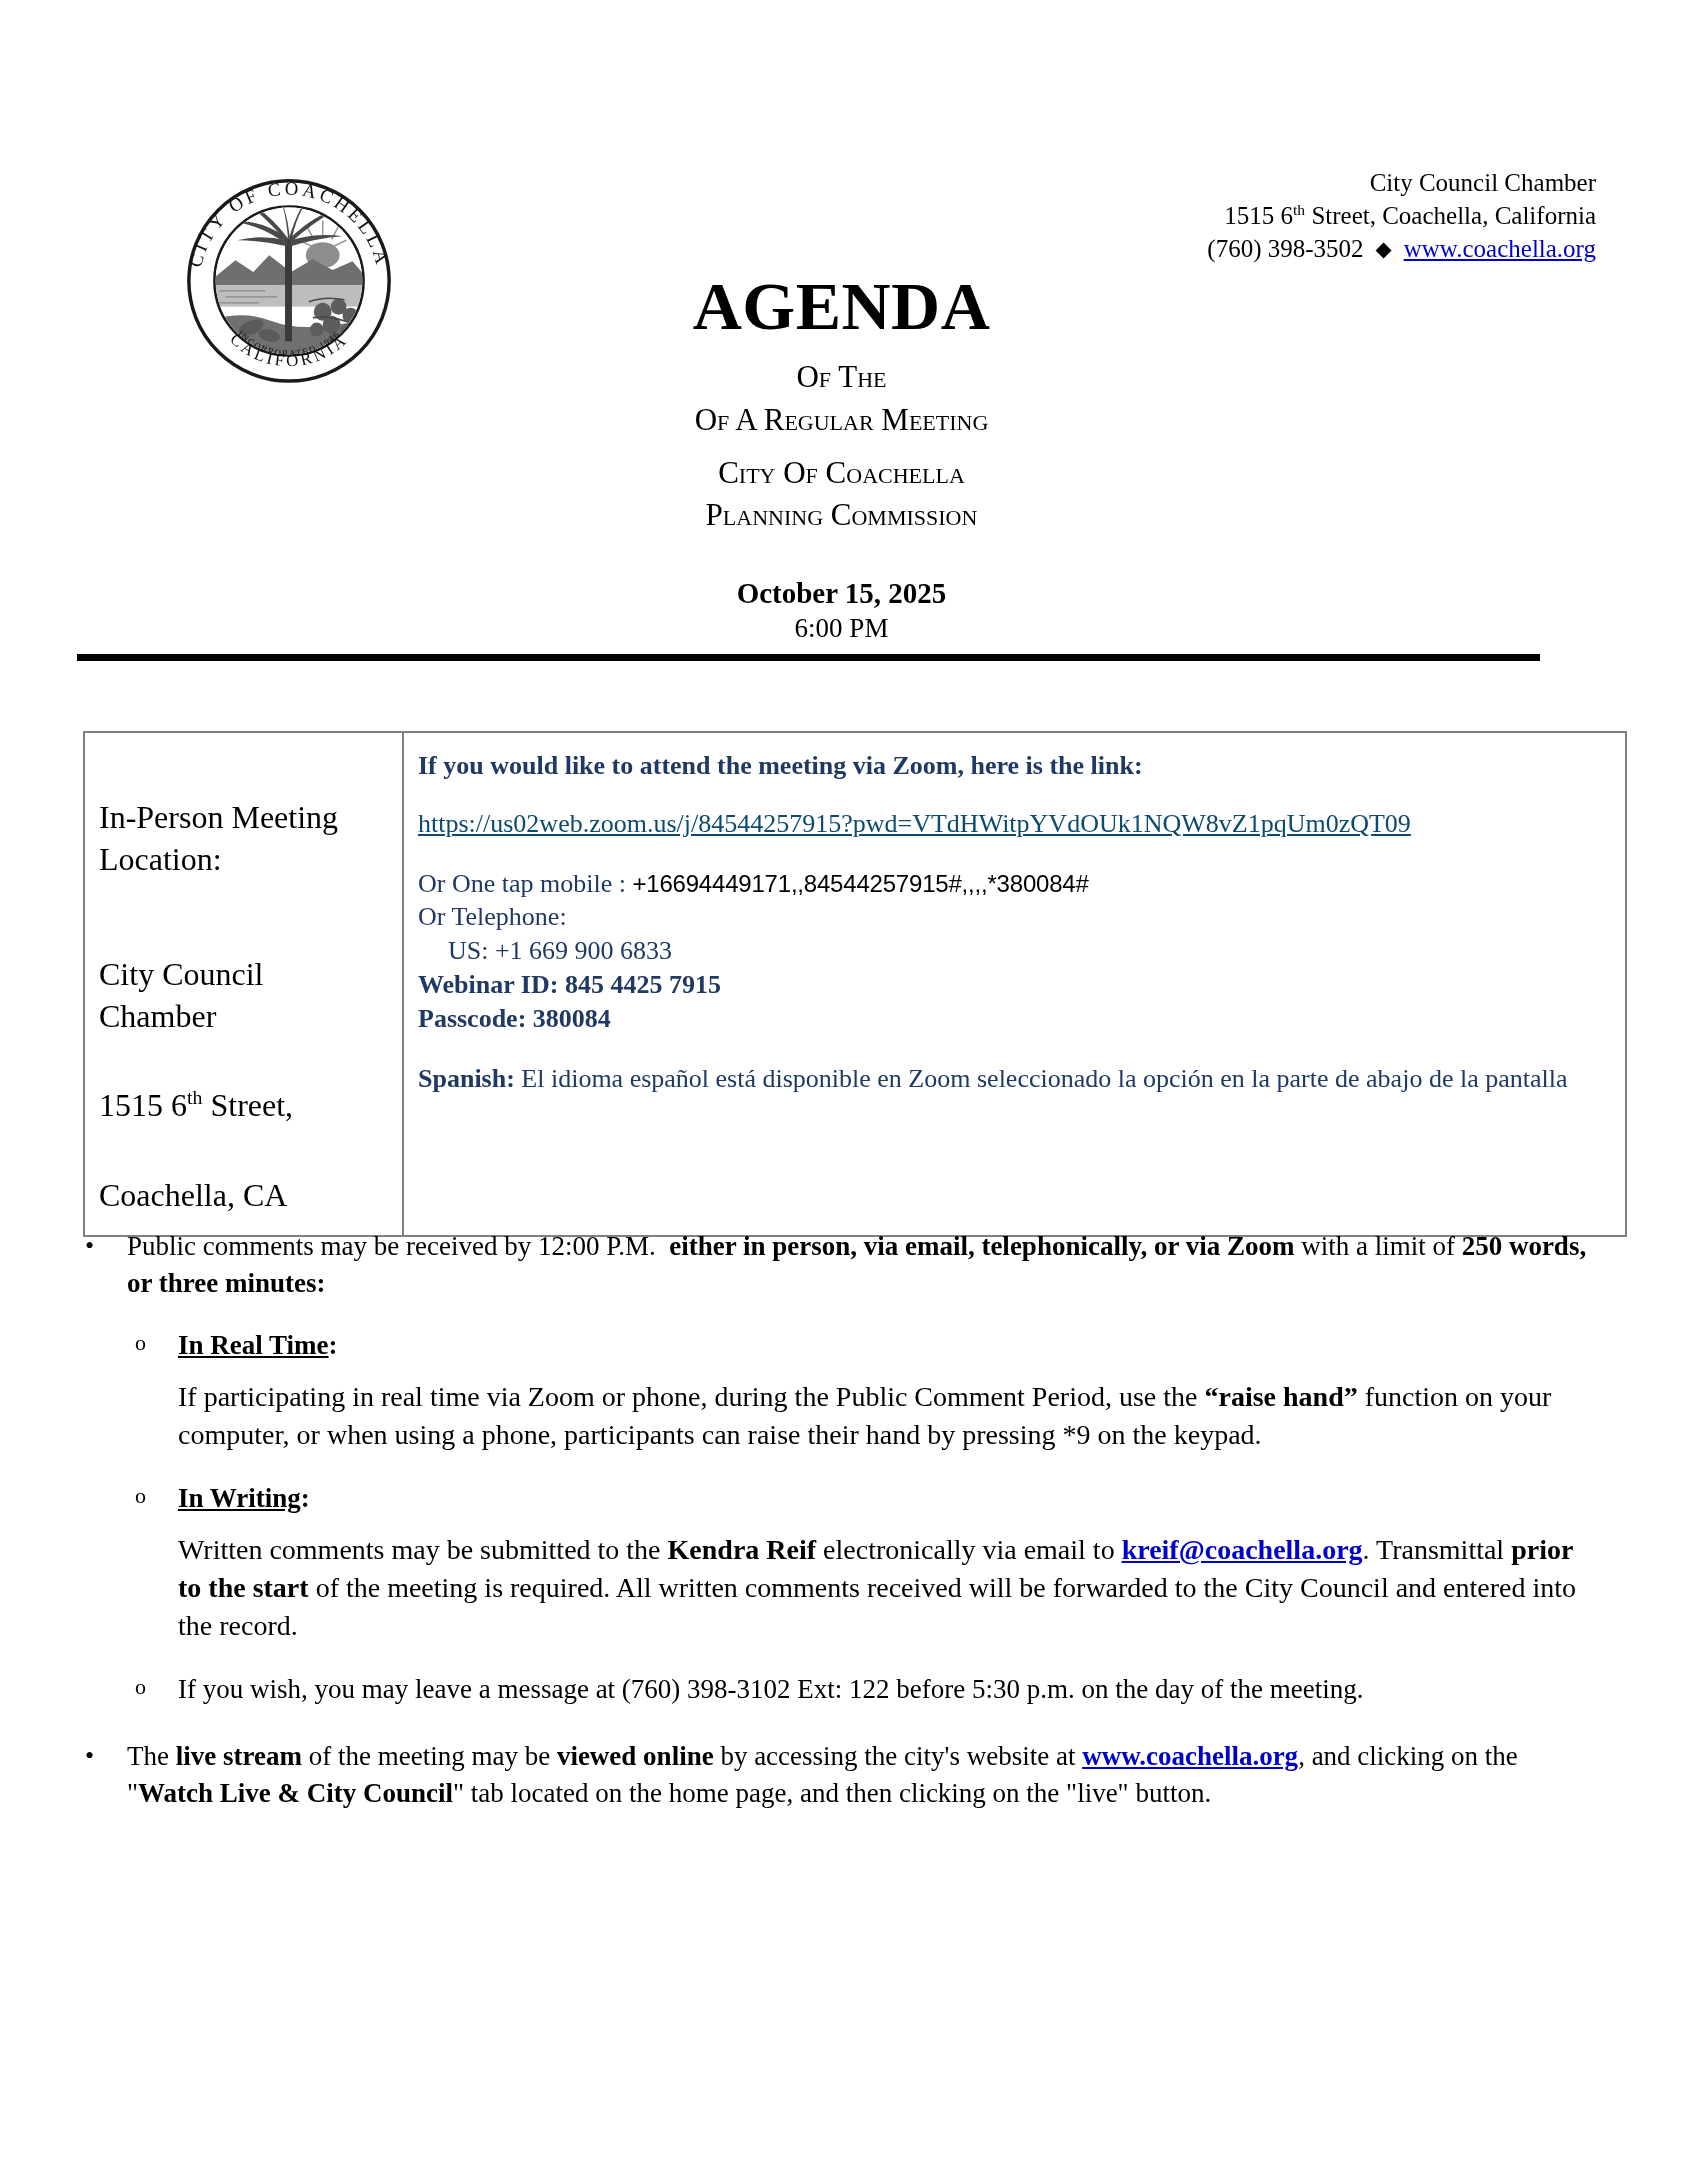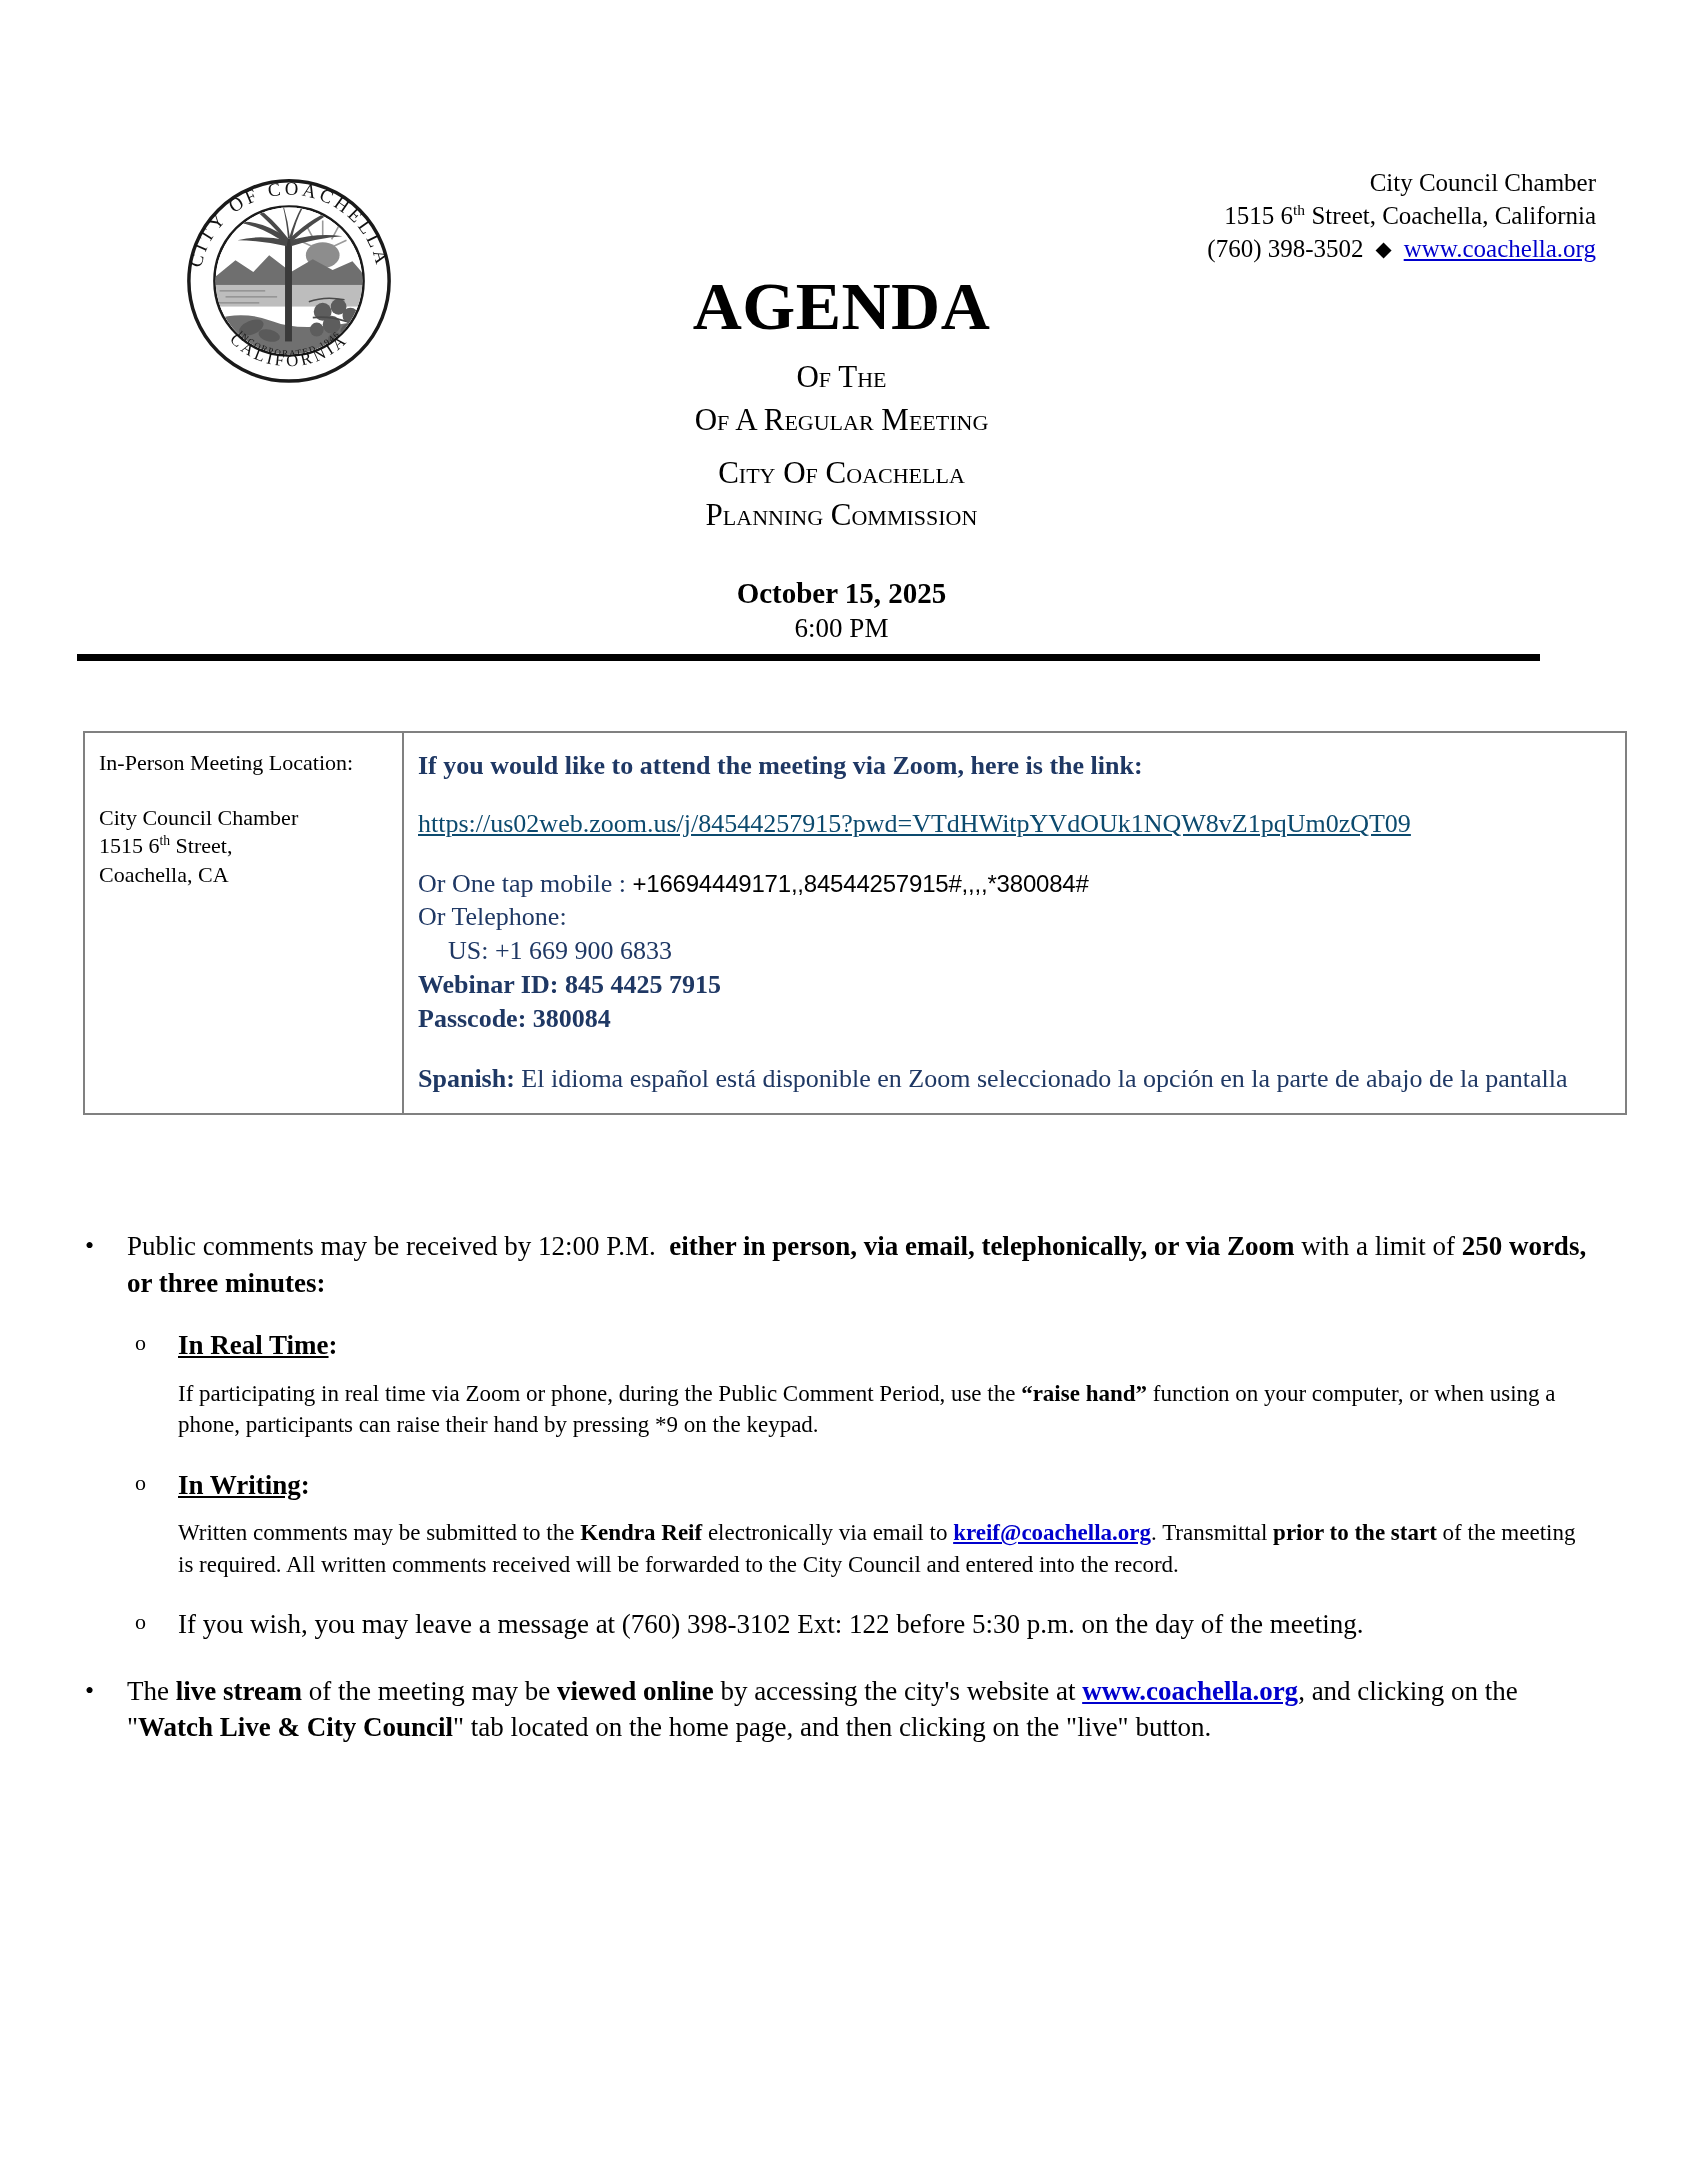--- a/index.html
+++ b/index.html
@@ -108,23 +108,24 @@
   }
   .zoom-table td {
     border: 2px solid #808080;
     vertical-align: top;
     padding: 16px 14px 18px 14px;
   }
   td.cell-left { width: 289px; }
   td.cell-right { width: 1193px; }
 
   .loc-text {
-    font-size: 22px;
+    font-size: 32px;
     line-height: 1.30;
     color: #000000;
+    margin-top: 48px;
   }
   .loc-gap { height: 26px; }
 
   .zoom-text {
     color: #1F3864;
     font-size: 26px;
     line-height: 1.30;
   }
   .zoom-head {
     font-weight: bold;
@@ -183,21 +184,21 @@
   .sub-row .marker {
     position: absolute;
     left: 135px;
     top: 0;
     font-size: 22px;
     line-height: 1.42;
   }
   .sub-body {
     padding-left: 178px;
     padding-right: 87px;
-    font-size: 23px;
+    font-size: 28px;
     line-height: 1.36;
     margin-top: 14px;
   }
   .u { text-decoration: underline; }
   .ub { text-decoration: underline; font-weight: bold; }
   .spacer-lg { height: 30px; }
   sup { font-size: 0.62em; vertical-align: super; line-height: 0; }
 </style>
 </head>
 <body>

